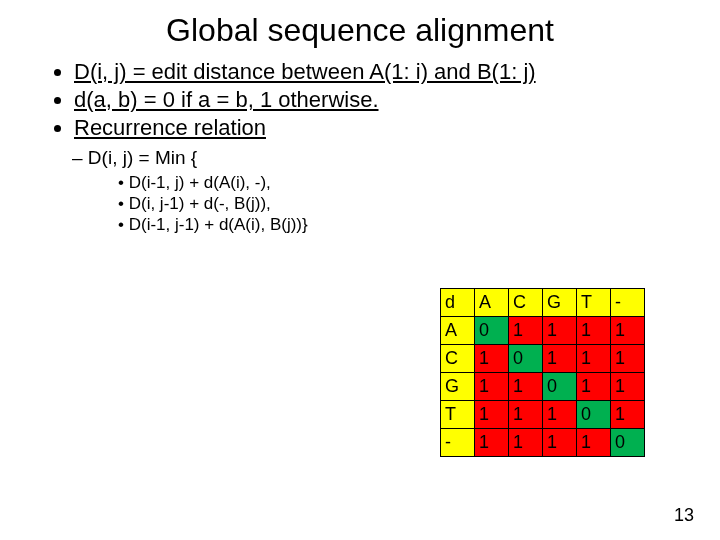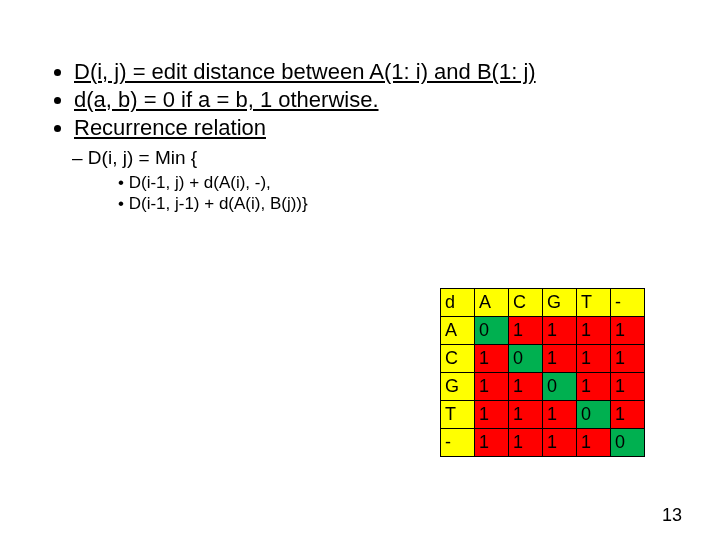--- a/index.html
+++ b/index.html
@@ -68,43 +68,44 @@
     text-align: left;
     padding: 2px 4px;
     box-sizing: border-box;
   }
   .hdr { background: #ffff00; }
   .diag { background: #00b050; }
   .off { background: #ff0000; }
   .pagenum {
     position: absolute;
     bottom: 14px;
-    right: 38px;
+    right: 26px;
     font-size: 18px;
   }
 </style>
 </head>
 <body>
 
 <h1 class="title">
-  <br>
+  <span>Global sequence alignment</span><br>
 </h1>
 
 <ul class="bullets">
   <li>D(i, j) = edit distance between A(1: i) and B(1: j)</li>
   <li>d(a, b) = 0 if a = b, 1 otherwise.</li>
   <li>Recurrence relation</li>
 </ul>
 
 <ul class="subbullets">
   <li>D(i, j) = Min {</li>
 </ul>
 
 <ul class="subsubbullets">
   <li>D(i-1, j) + d(A(i), -),</li>
+  <li>D(i, j-1) + d(-, B(j)),</li>
   <li>D(i-1, j-1) + d(A(i), B(j))}</li>
 </ul>
 
 <div class="table-wrap">
   <table class="d">
     <tbody>
         <tr>
       <td class="hdr">d</td>
       <td class="hdr">A</td>
       <td class="hdr">C</td>

